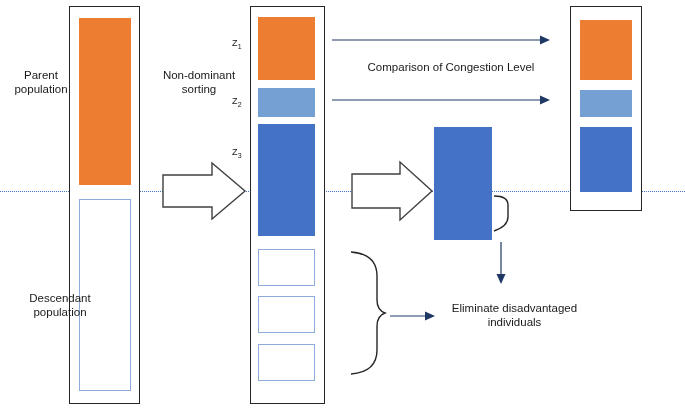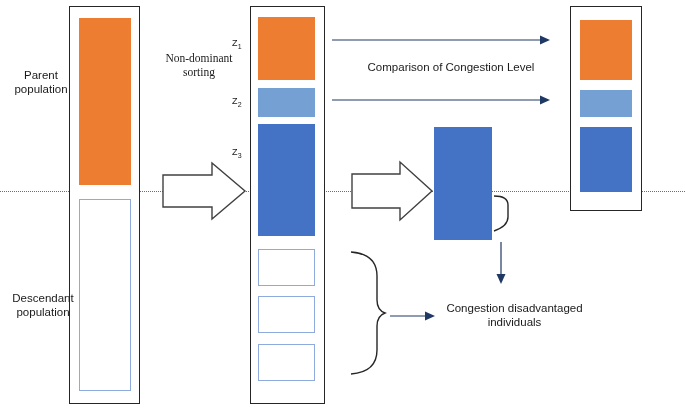--- a/index.html
+++ b/index.html
@@ -97,24 +97,24 @@
 
   <div class="abs frame" style="left:69px; top:6px; width:71px; height:398px;"></div>
 
   <div class="abs block orange" style="left:79px; top:18px; width:52px; height:167px;"></div>
 
   <div class="abs hollow" style="left:79px; top:199px; width:52px; height:192px;"></div>
 
   <div class="abs label" style="left:0px; top:68px; width:66px;padding-left:8px;">Parent
 population</div>
 
-  <div class="abs label" style="left:0px; top:291px; width:86px;">Descendant
+  <div class="abs label" style="left:17px; top:291px; width:86px;">Descendant
 population</div>
 
-  <div class="abs label" style="left:152px; top:51px; width:94px;font-family:Liberation Serif, serif;">Non-dominant
+  <div class="abs label" style="left:152px; top:68px; width:94px;">Non-dominant
 sorting</div>
 
   <div class="abs frame" style="left:250px; top:6px; width:75px; height:398px;"></div>
 
   <div class="abs block orange" style="left:258px; top:17px; width:57px; height:63px;"></div>
 
   <div class="abs block ltblue" style="left:258px; top:88px; width:57px; height:29px;"></div>
 
   <div class="abs block dkblue" style="left:258px; top:124px; width:57px; height:112px;"></div>
 
@@ -141,21 +141,21 @@
   <div class="abs frame" style="left:570px; top:6px; width:72px; height:205px;"></div>
 
   <div class="abs block orange" style="left:580px; top:20px; width:52px; height:60px;"></div>
 
   <div class="abs block ltblue" style="left:580px; top:90px; width:52px; height:27px;"></div>
 
   <div class="abs block dkblue" style="left:580px; top:127px; width:52px; height:65px;"></div>
 
   <div class="abs label" style="left:336px; top:60px; width:230px;text-align:center;">Comparison of Congestion Level</div>
 
-  <div class="abs label" style="left:437px; top:301px; width:155px;">Congestion disadvantaged
+  <div class="abs label" style="left:437px; top:301px; width:155px;">Eliminate disadvantaged
 individuals</div>
 
   <svg class="overlay" viewBox="0 0 685 409">
 
     <polygon class="blockarrow" points="163,175 212,175 212,163 245,191 212,219 212,207 163,207"></polygon>
 
     <polygon class="blockarrow" points="352,174 400,174 400,162 432,191 400,220 400,208 352,208"></polygon>
 
     <g>
       <line class="stroke-thin" x1="332" y1="40" x2="540" y2="40"></line>

